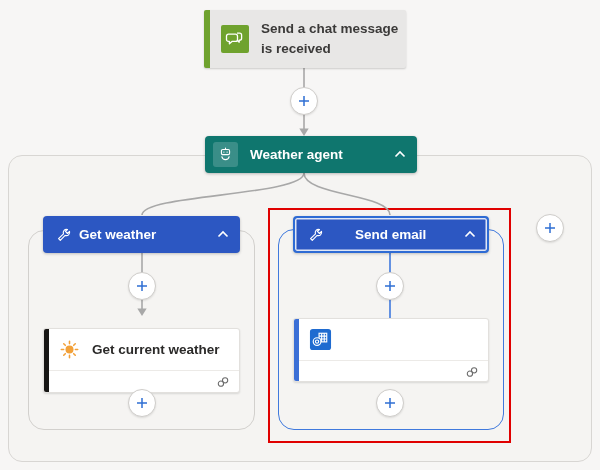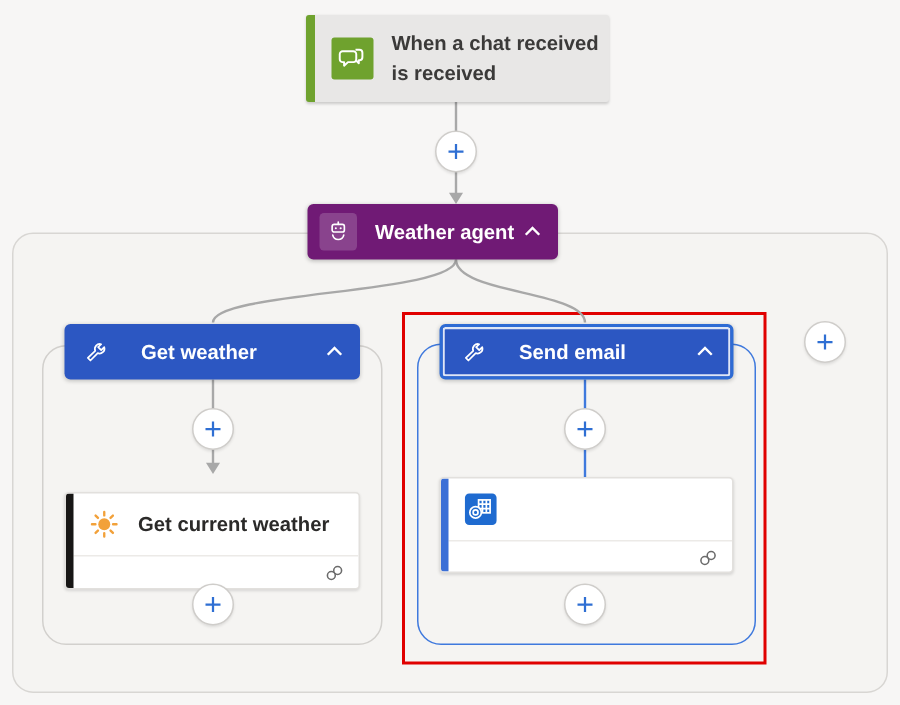--- a/index.html
+++ b/index.html
@@ -24,36 +24,36 @@
   
   .trigger-card { position:absolute; left:204px; top:10px; width:202px; height:58px;
     background:#e8e7e6; border-left:6px solid #6fa22e; border-radius:2px;
     box-shadow:0 1px 2px rgba(0,0,0,.18); display:flex; align-items:center; z-index:4; }
   .trigger-icon { width:28px; height:28px; background:#6fa22e; border-radius:2px;
     margin-left:11px; flex:0 0 28px; display:flex; align-items:center; justify-content:center; }
   .trigger-title { margin-left:12px; margin-right:6px; font-size:13.5px; font-weight:700;
     color:#3b3a39; line-height:1.45; }
 
   
-  .agent-card { position:absolute; left:205px; top:136px; width:167px; height:37px;
-    background:#701a75; border-radius:4px; box-shadow:0 1px 3px rgba(0,0,0,.25);
+  .agent-card { position:absolute; left:205px; top:136px; width:212px; height:37px;
+    background:#0f766e; border-radius:4px; box-shadow:0 1px 3px rgba(0,0,0,.25);
     display:flex; align-items:center; z-index:4; }
   .agent-chip { width:25px; height:25px; border-radius:3px; background:rgba(255,255,255,.18);
     margin-left:8px; display:flex; align-items:center; justify-content:center; flex:0 0 25px; }
   .agent-title { margin-left:12px; color:#fff; font-size:13.5px; font-weight:700; flex:1; }
   .chev { margin-right:10px; display:flex; }
 
   
   .branch-header { position:absolute; height:37px; background:#2c57c2; border-radius:4px;
     box-shadow:0 1px 3px rgba(0,0,0,.22); display:flex; align-items:center; z-index:4; }
   .bh-get-weather { left:43px; top:216px; width:197px; }
   .bh-send-email  { left:293px; top:216px; width:196px;
-    border:2px solid #2e6bd4; box-shadow:inset 0 0 0 1.5px rgba(255,255,255,.85), 0 1px 3px rgba(0,0,0,.22); }
+    border:2px solid #2e6bd4; box-shadow:inset 0 0 0 1.5px rgba(255,255,255,.85), 0 1px 3px rgba(0,0,0,.22);gap:24px; }
   .branch-header .wrench { margin-left:13px; display:flex; }
-  .branch-title { margin-left:22px; color:#fff; font-size:13.5px; font-weight:700; flex:1; }
+  .branch-title { margin-left:7px; color:#fff; font-size:13.5px; font-weight:700; flex:1; }
 
   
   .action-card { position:absolute; background:#fff; border:1px solid #e2e0dd; border-radius:3px;
     box-shadow:0 1px 2px rgba(0,0,0,.12); z-index:4; overflow:hidden; }
   .ac-left { left:43px; top:328px; width:197px; height:65px; }
   .ac-right { left:293px; top:318px; width:196px; height:64px; }
   .accent-bar { position:absolute; left:0; top:0; bottom:0; width:5px; }
   .ac-left .accent-bar { background:#171615; }
   .ac-right .accent-bar { background:#3b6fd6; }
   .card-top { height:41px; display:flex; align-items:center; padding-left:15px; }
@@ -96,21 +96,21 @@
     <polygon points="142,316 137.3,308.5 146.7,308.5" fill="#a8a8a8"></polygon>
   </svg>
 
   <div class="trigger-card">
     <div class="trigger-icon">
       <svg width="20" height="20" viewBox="0 0 20 20" fill="none" stroke="#fff" stroke-width="1.3" stroke-linejoin="round">
         <path d="M12 4.2h2.6a2 2 0 0 1 2 2v3a2 2 0 0 1-2 2h-0.4v2l-2-2"></path>
         <path d="M3.4 5.2h7.2a1.9 1.9 0 0 1 1.9 1.9v3.4a1.9 1.9 0 0 1-1.9 1.9H7l-2.6 2.4v-2.4h-1a1.9 1.9 0 0 1-1.9-1.9V7.1a1.9 1.9 0 0 1 1.9-1.9z" fill="#6fa22e"></path>
       </svg>
     </div>
-    <div class="trigger-title">When a chat received is received</div>
+    <div class="trigger-title">Send a chat message is received</div>
   </div>
 
   <div class="plus-btn plus-trigger">
     <svg width="12" height="12" viewBox="0 0 12 12">
         <path d="M6 1v10M1 6h10" stroke="#2f6fd3" stroke-width="1.5" fill="none"></path>
       </svg>
   </div>
 
   <div class="agent-card">
     <div class="agent-chip">

